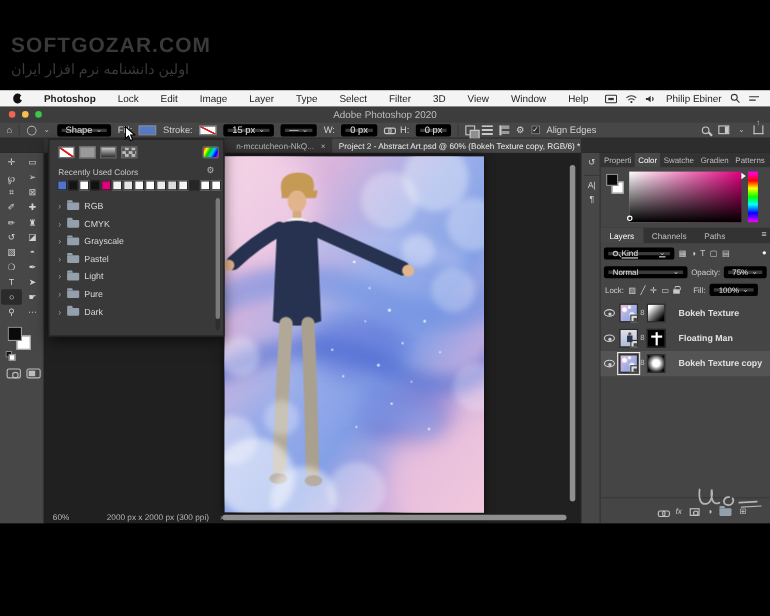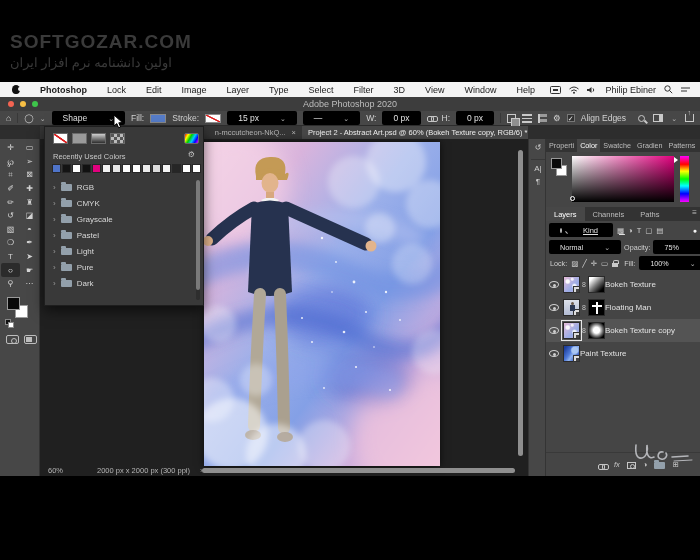--- a/index.html
+++ b/index.html
@@ -24,21 +24,21 @@
 
   
   .titlebar{left:0;top:97px;width:700px;height:14px;background:#3d3d3d;}
   .lights{position:absolute;left:8px;top:4px;display:flex;gap:6px;}
   .light{width:6px;height:6px;border-radius:50%;}
   .tb-title{position:absolute;left:0;right:0;top:2px;text-align:center;font-size:9px;color:#bdbdbd;}
 
   
   .optionsbar{left:0;top:111px;width:700px;height:15px;background:#474747;border-bottom:1px solid #2c2c2c;display:flex;align-items:center;gap:6px;padding:0 6px;font-size:8.5px;color:#d2d2d2;}
   .sep{width:1px;height:10px;background:#383838;}
-  .obox{background:#3b3b3b;border:7px solid #000000;border-radius:2px;height:11px;display:flex;align-items:center;gap:21px;padding:0 4px;color:#e0e0e0;white-space:nowrap;}
+  .obox{background:#3b3b3b;border:4px solid #000000;border-radius:2px;height:11px;display:flex;align-items:center;gap:3px;padding:0 4px;color:#e0e0e0;white-space:nowrap;}
   .chev{font-size:7px;color:#b9b9b9;line-height:1;}
   .fillsw{width:16px;height:9px;border:1px solid #8a8a8a;}
   .strokesw{width:16px;height:9px;border:1px solid #8a8a8a;background:linear-gradient(to top right,#fff 42%,#d22 46%,#d22 54%,#fff 58%);}
   .ic-combine{width:9px;height:9px;border:1px solid #c9c9c9;position:relative;}
   .ic-combine::after{content:"";position:absolute;left:3px;top:3px;width:7px;height:7px;background:#8f8f8f;border:1px solid #c9c9c9;}
   .ic-align{width:10px;height:9px;background:linear-gradient(#c9c9c9 0 1.5px,transparent 1.5px 3.5px,#c9c9c9 3.5px 5px,transparent 5px 7px,#c9c9c9 7px 8.5px,transparent 8.5px);}
   .ic-arrange{width:9px;height:9px;border-left:2px solid #c9c9c9;background:linear-gradient(#9a9a9a 0 3px,transparent 3px 5px,#9a9a9a 5px 8px,transparent 8px);}
   .cb{width:8px;height:8px;background:#2f2f2f;border:1px solid #777;color:#e8e8e8;font-size:7px;line-height:8px;text-align:center;}
   .ob-right{margin-left:auto;display:flex;align-items:center;gap:8px;}
   .ic-search{width:7px;height:7px;border:1.5px solid #c9c9c9;border-radius:50%;position:relative;}
@@ -134,21 +134,21 @@
   .layers{position:absolute;left:0;top:134px;width:154px;}
   .lyr{position:relative;width:154px;height:23px;display:flex;align-items:center;}
   .lyr.sel{background:#545454;}
   .eye{width:10px;height:7px;border:1px solid #cfcfcf;border-radius:50%;position:relative;margin:0 4px 0 3px;flex:none;}
   .eye::after{content:"";position:absolute;left:2.5px;top:1.5px;width:3px;height:3px;background:#cfcfcf;border-radius:50%;}
   .thumb{width:17px;height:17px;position:relative;flex:none;border:1px solid #2a2a2a;}
   .thumb.tgt{outline:1px solid #e8e8e8;outline-offset:1px;}
   .badge{position:absolute;right:-1px;bottom:-1px;width:7px;height:7px;background:#dcdcdc;border:1px solid #333;}
   .badge::after{content:"";position:absolute;left:1.5px;top:1.5px;width:3px;height:3px;background:#444;}
   .mlink{font-size:7px;color:#c2c2c2;margin:0 2px;flex:none;}
-  .lname{font-size:8px;color:#e2e2e2;margin-left:0;white-space:nowrap;}
+  .lname{font-size:8px;color:#e2e2e2;margin-left:12px;white-space:nowrap;font-weight:bold;}
   .th-bokeh{background:radial-gradient(circle at 25% 30%,rgba(255,255,255,.95) 0 1.5px,rgba(255,255,255,0) 3px),radial-gradient(circle at 70% 60%,rgba(255,255,255,.85) 0 1.5px,rgba(255,255,255,0) 3px),radial-gradient(circle at 55% 15%,rgba(255,255,255,.8) 0 1px,rgba(255,255,255,0) 2px),linear-gradient(135deg,#e6bcd8,#97abe6 65%,#cfb2de);}
   .th-manmask{background:#000;}
   .th-manmask::before{content:"";position:absolute;left:7px;top:2px;width:2px;height:12px;background:#fff;}
   .th-manmask::after{content:"";position:absolute;left:3px;top:5px;width:10px;height:2px;background:#fff;}
   .th-man{background:linear-gradient(180deg,#dde1ea,#b2bbd4);}
   .th-man::before{content:"";position:absolute;left:6.5px;top:1.5px;width:3px;height:3px;border-radius:50%;background:#6b5949;}
   .th-man::after{content:"";position:absolute;left:5.5px;top:5px;width:5px;height:6px;background:#2b3752;}
   .th-mask1{background:linear-gradient(135deg,#fff 15%,#777 50%,#000 85%);}
   .th-maskc{background:radial-gradient(circle at 50% 48%,#fff 0 3px,#7a7a7a 6px,#000 9px);}
   .th-paint{background:radial-gradient(circle at 72% 28%,#a9c6f2 0 3px,rgba(0,0,0,0) 4.5px),linear-gradient(125deg,#1d3f9e 10%,#4f7ad8 42%,#8fb2ee 58%,#2b50b5 85%);}
@@ -573,27 +573,20 @@
       </div>
       <div class="lyr sel">
         <span class="eye"></span>
         <span class="thumb th-bokeh tgt">
             <span class="badge"></span>
           </span>
         <span class="mlink">8</span>
         <span class="thumb th-maskc"></span>
         <span class="lname">Bokeh Texture copy</span>
       </div>
-      <div class="lyr">
-        <span class="eye"></span>
-        <span class="thumb th-paint">
-            <span class="badge"></span>
-          </span>
-        <span class="lname">Paint Texture</span>
-      </div>
     </div>
 
     <div class="lbottom">
       <span class="ic-chain"></span>
       <span style="font-style:italic">fx</span>
       <span class="ic-mask"></span>
       <span>◑</span>
       <span class="folder"></span>
       <span>⊞</span>
     </div>

